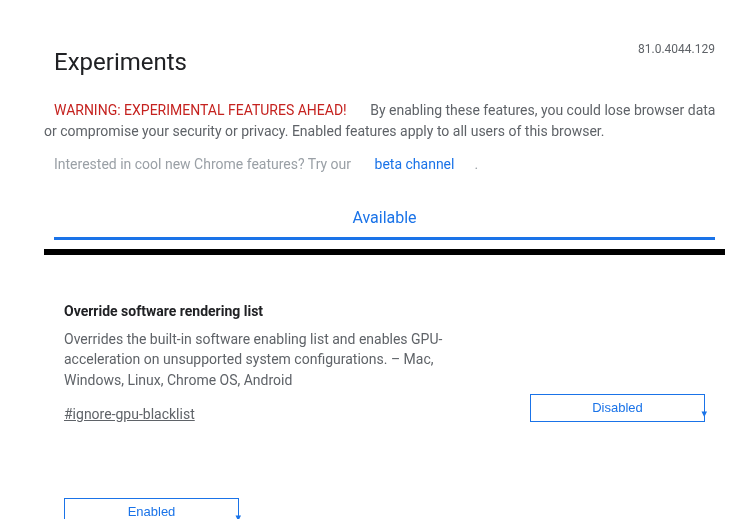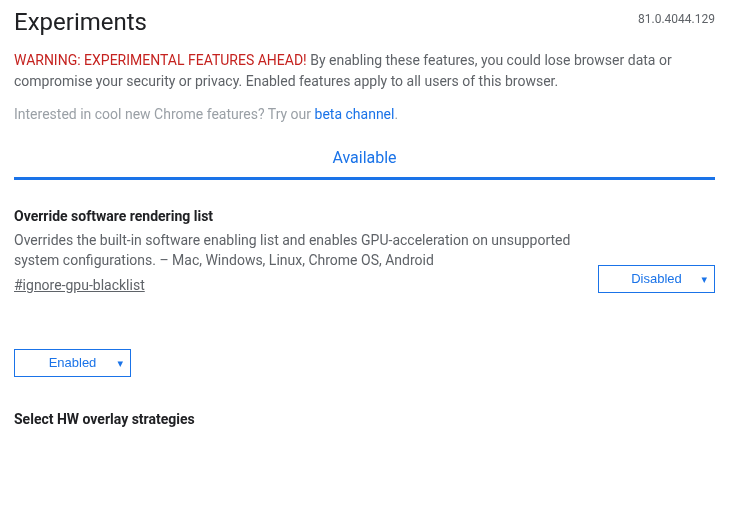--- a/index.html
+++ b/index.html
@@ -1,16 +1,16 @@
 <!DOCTYPE html>
 <html><head>
   <meta charset="utf-8">
   <style>
     * {
-      margin: 0;
+      margin: 10px;
       padding: 0;
       box-sizing: border-box;
     }
     body {
       font-family: 'Segoe UI', Roboto, Arial, sans-serif;
       font-size: 13px;
       color: #202124;
       background: #fff;
       padding: 8px 14px;
       width: 729px;
@@ -44,21 +44,21 @@
       font-size: 14px;
       color: #9aa0a6;
       margin-bottom: 16px;
     }
     .beta-link {
       color: #1a73e8;
       cursor: pointer;
     }
     .tabs {
       display: flex;
-      border-bottom: 1px solid #000000;
+      border-bottom: 6px solid #000000;
       margin-bottom: 28px;
     }
     .tab {
       flex: 1;
       text-align: center;
       padding: 10px 0 12px 0;
       font-size: 16px;
       color: #5f6368;
       cursor: pointer;
       position: relative;
@@ -98,21 +98,21 @@
     }
     .flag-hash {
       display: inline-block;
       margin-top: 6px;
       font-size: 14px;
       color: #5f6368;
       text-decoration: underline;
       cursor: pointer;
     }
     .flag-select {
-      width: 117px;
+      width: 175px;
       height: 28px;
       border: 1px solid #1a73e8;
       background: #fff;
       color: #1a73e8;
       font-size: 13px;
       text-align: center;
       text-align-last: center;
       padding: 0 6px;
       cursor: pointer;
       appearance: none;

